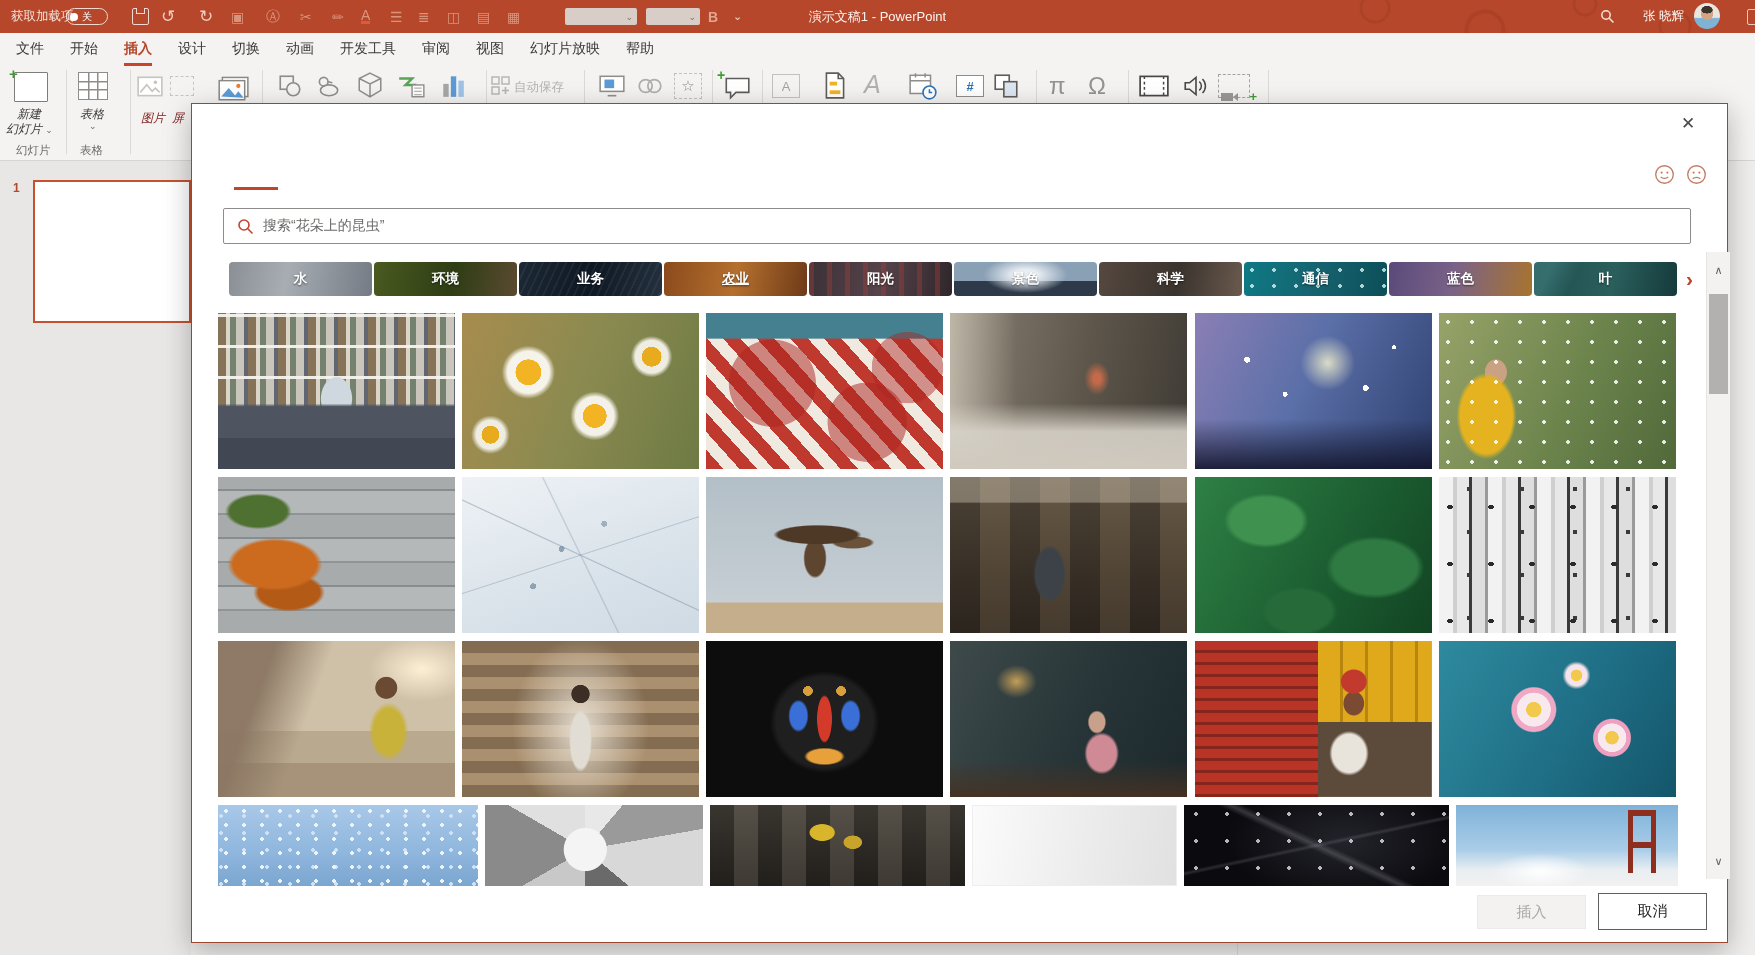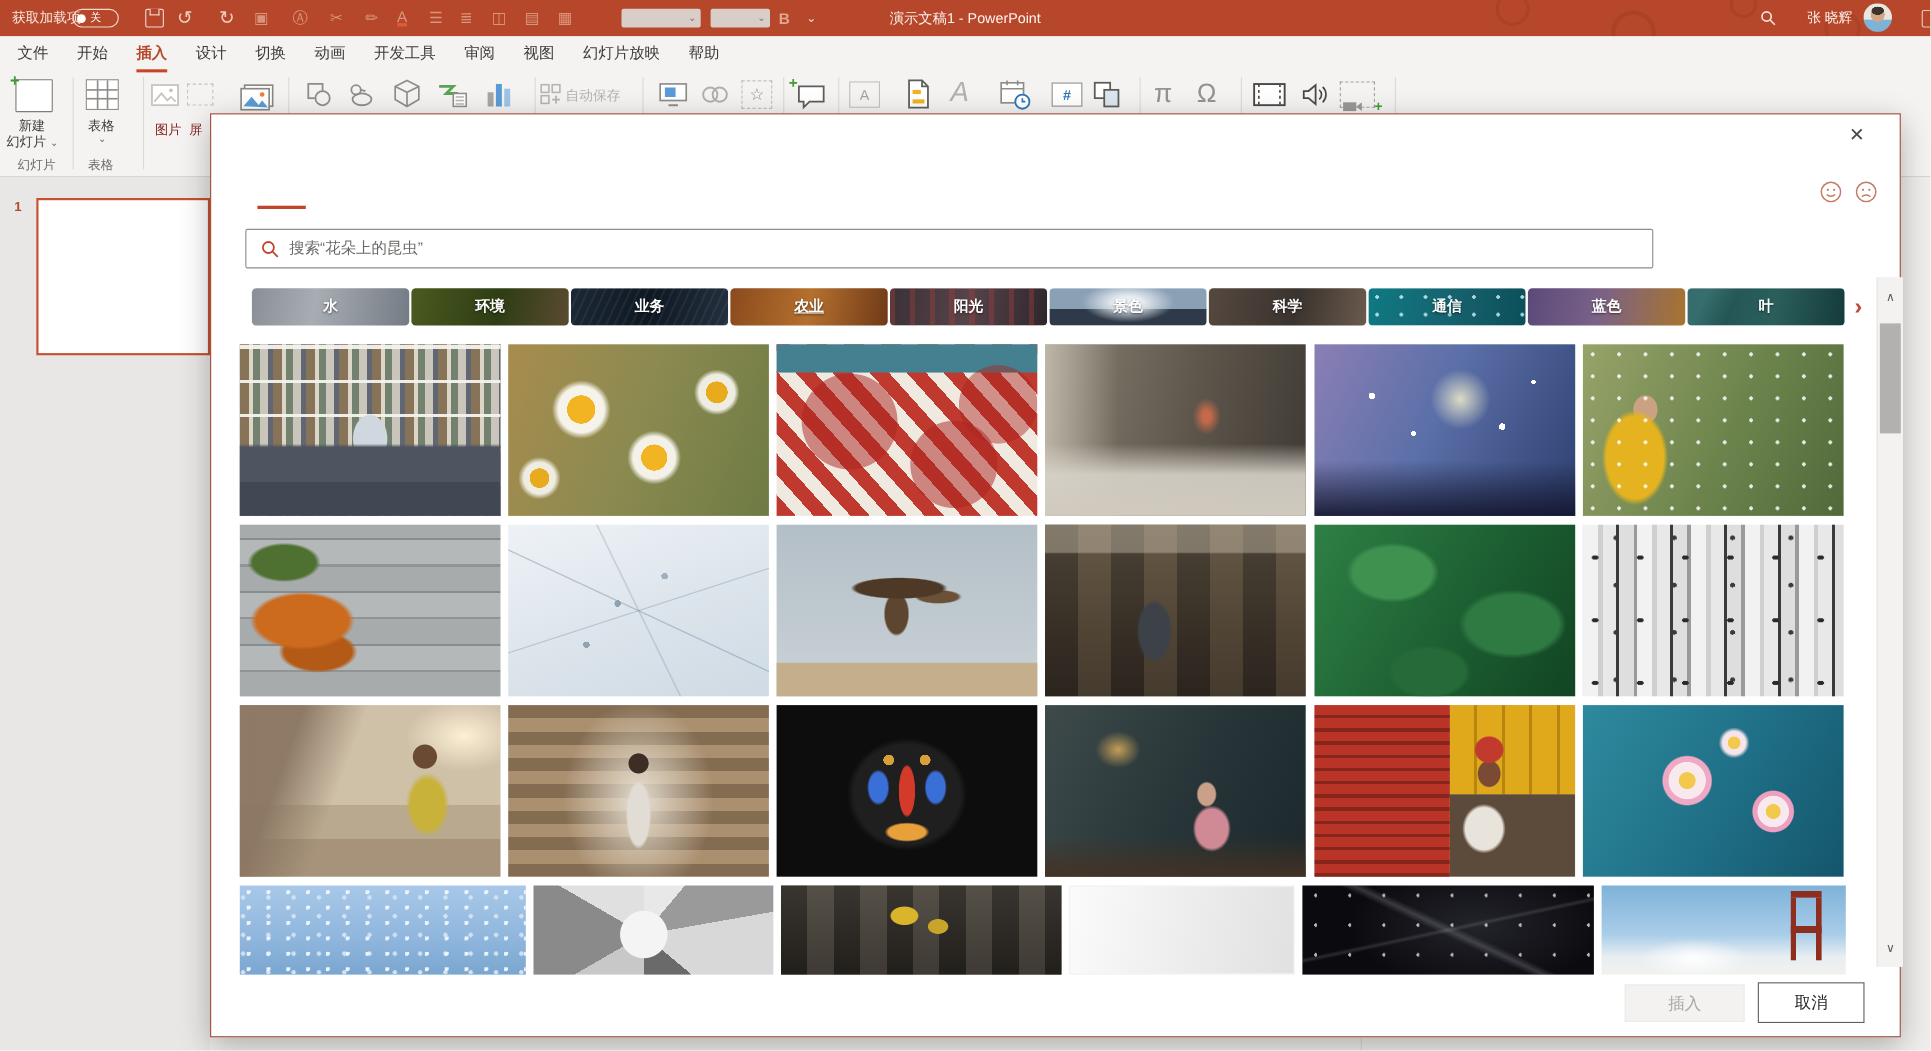--- a/index.html
+++ b/index.html
@@ -44,21 +44,21 @@
 
   
   .menubar{position:absolute;left:0;top:33px;width:100%;height:33px;background:#f5f3f1;display:flex;align-items:center;gap:26px;padding-left:16px;box-sizing:border-box;}
   .mtab{font-size:14px;color:#3c3a39;height:33px;display:flex;align-items:center;border-bottom:3px solid transparent;box-sizing:border-box;padding-top:2px;}
   .mtab.active{color:#b5472a;border-bottom-color:#c8442b;font-weight:bold;}
 
   
   .ribbon{position:absolute;left:0;top:66px;width:100%;height:95px;background:#f5f3f1;border-bottom:1px solid #d8d5d3;box-sizing:border-box;}
   .rsep{position:absolute;top:4px;width:1px;height:84px;background:#dcd9d6;}
   .ricon{position:absolute;top:5px;color:#8f8d8b;}
-  .rlabel{position:absolute;font-size:12px;color:#3d3b3a;white-space:nowrap;}
+  .rlabel{position:absolute;font-size:12px;color:#3d3b3a;white-space:nowrap;font-style:italic;}
   .rlabel.gray{color:#7f1d1d;}
   .rchev{font-size:9px;color:#6e6c6a;}
   .grouplabel{position:absolute;top:77px;font-size:11.5px;color:#6e6b69;}
   .newslide-box{width:32px;height:28px;border:1.5px solid #7f7d7b;background:#fff;position:relative;border-radius:1px;}
   .newslide-box .plus{position:absolute;left:-6px;top:-8px;color:#3f9c35;font-weight:bold;font-size:15px;}
   .tablegrid{width:28px;height:26px;border:1.5px solid #8f8d8b;background:
       linear-gradient(#8f8d8b,#8f8d8b) 9px 0/1.5px 100% no-repeat,
       linear-gradient(#8f8d8b,#8f8d8b) 18px 0/1.5px 100% no-repeat,
       linear-gradient(#8f8d8b,#8f8d8b) 0 8px/100% 1.5px no-repeat,
       linear-gradient(#8f8d8b,#8f8d8b) 0 16px/100% 1.5px no-repeat,#fff;}
@@ -84,21 +84,21 @@
 
   
   .dialog{position:absolute;left:191px;top:103px;width:1537px;height:840px;background:#fff;border:1px solid #9c4632;box-sizing:border-box;box-shadow:0 8px 26px rgba(0,0,0,.28);}
   .dlg-close{position:absolute;right:26px;top:6px;font-size:17px;color:#4a4a4a;width:26px;height:26px;display:flex;align-items:center;justify-content:center;cursor:default;}
   .dlg-tabs{position:absolute;left:46px;top:36px;display:flex;gap:25px;}
   .dtab{font-size:15px;color:#474645;padding-bottom:6px;}
   .dtab.active{color:#262626;font-weight:bold;}
   .dlg-underline{position:absolute;left:42px;top:83px;width:44px;height:3px;background:#c0452c;}
   .feedback{position:absolute;top:60px;display:flex;}
   .face{width:21px;height:21px;}
-  .searchbox{position:absolute;left:31px;top:104px;width:1280px;height:36px;border:1px solid #8f8d8b;border-radius:2px;box-sizing:border-box;display:flex;align-items:center;padding-left:13px;gap:9px;background:#fff;}
+  .searchbox{position:absolute;left:31px;top:104px;width:1468px;height:36px;border:1px solid #8f8d8b;border-radius:2px;box-sizing:border-box;display:flex;align-items:center;padding-left:13px;gap:9px;background:#fff;}
   .searchbox .ph{font-size:14px;color:#6b6967;}
   .chips{position:absolute;left:37px;top:158px;height:34px;display:flex;gap:2px;}
   .chip{width:143px;height:34px;margin-right:0;border-radius:4px;display:flex;align-items:center;justify-content:center;color:#fff;font-size:13.5px;font-weight:bold;text-shadow:0 1px 2px rgba(0,0,0,.55);flex:0 0 143px;}
   .chips{gap:2px;}
   .chip+.chip{margin-left:0;}
   .chips .chip{margin-right:0;}
   .chiprow-arrow{position:absolute;left:1494px;top:158px;height:34px;display:flex;align-items:center;font-size:21px;color:#c0452c;font-weight:bold;}
   .c-water{background:linear-gradient(100deg,#8a8f96,#a7adb3 40%,#747b84);}
   .c-env{background:linear-gradient(100deg,#4a5a20,#2e3d14 55%,#5a4a30);}
   .c-biz{background:repeating-linear-gradient(115deg,rgba(255,255,255,.05) 0 2px,transparent 2px 7px),linear-gradient(100deg,#1c2835,#0e1823 50%,#24303e);}
@@ -143,21 +143,21 @@
   .t-whitegrad{background:linear-gradient(100deg,#fbfbfb,#ececec 55%,#e1e1e1);border:1px solid #eee;box-sizing:border-box;}
   .t-darkabstract{background:linear-gradient(25deg,transparent 47%,rgba(200,200,212,.22) 50%,transparent 53%),linear-gradient(-12deg,transparent 48%,rgba(180,180,195,.18) 50%,transparent 52%),radial-gradient(1.6px 1.6px at 12px 9px,rgba(255,255,255,.7) 99%,transparent) 0 0/31px 27px,radial-gradient(150px 75px at 60% 45%,#23232b,#0b0b0f 78%);}
   .t-goldengate{position:absolute;background:radial-gradient(70px 26px at 38% 82%,rgba(255,255,255,.95),rgba(255,255,255,0) 70%),linear-gradient(#7fb2d9,#a9cde8 55%,#e8eef2 80%,#f2f1ef);}
   .t-goldengate:after{content:"";position:absolute;right:10%;top:6%;width:28px;height:70%;
     background:linear-gradient(0deg,transparent 0 44%,#8e2e1e 44% 54%,transparent 54%),linear-gradient(90deg,#8e2e1e 0 5px,transparent 5px 23px,#8e2e1e 23px 28px);
     border-top:6px solid #8e2e1e;}
 
   
   .dlg-footer-btn{position:absolute;display:flex;align-items:center;justify-content:center;font-size:15px;box-sizing:border-box;}
   .btn-insert{left:1285px;top:791px;width:109px;height:34px;background:#f3f2f1;color:#a9a7a5;border:1px solid #eceae8;}
-  .btn-cancel{left:1406px;top:789px;width:97px;height:37px;background:#fff;color:#252525;border:1px solid #5f5f5f;}
+  .btn-cancel{left:1406px;top:789px;width:109px;height:37px;background:#fff;color:#252525;border:1px solid #5f5f5f;}
 </style>
 </head>
 <body>
 
 <div class="screen">
 
   <div class="titlebar">
     <div class="deco"></div>
     <div class="tb-item autosave-label">获取加载项</div>
     <div class="tb-item toggle">

